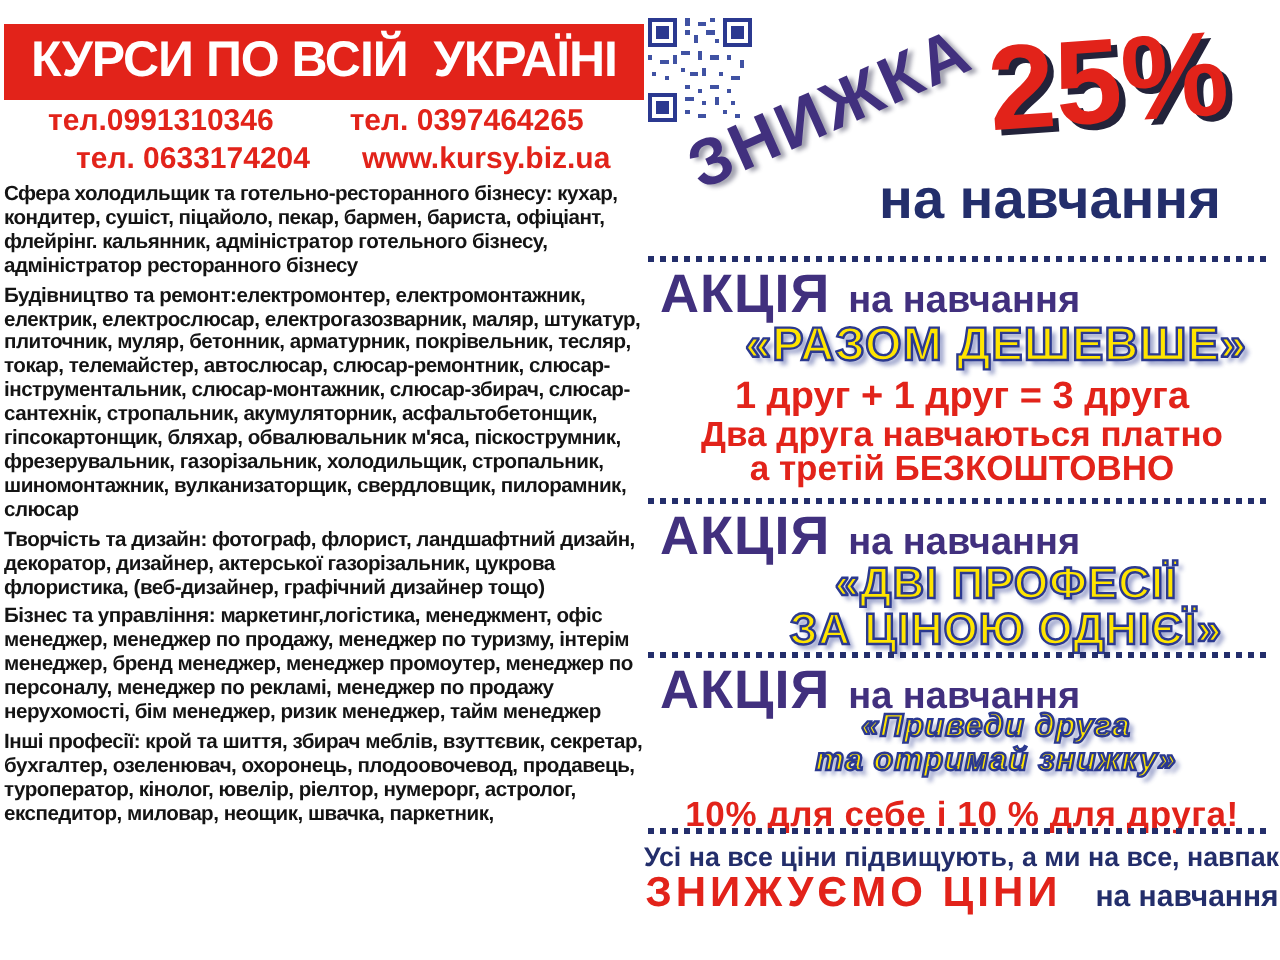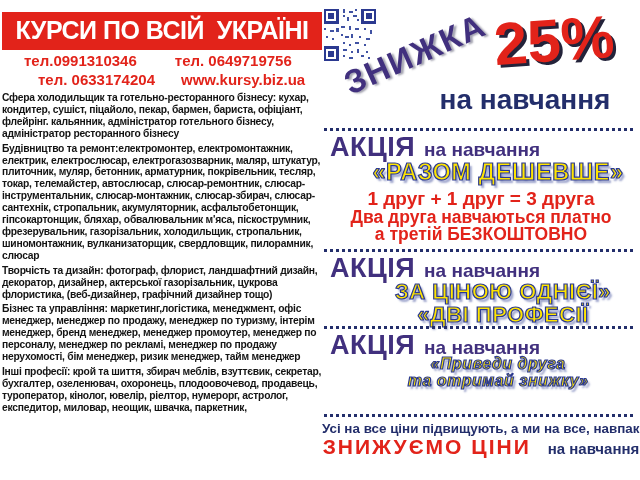--- a/index.html
+++ b/index.html
@@ -52,21 +52,21 @@
 </style>
 </head>
 <body>
 
 <div class="page">
 
   <div class="left">
     <div class="banner">КУРСИ ПО ВСІЙ  УКРАЇНІ</div>
     <div class="phone-row r1">
       <span class="p1">тел.0991310346</span>
-      <span class="p2">тел. 0649719756</span>
+      <span class="p2">тел. 0397464265</span>
     </div>
     <div class="phone-row r2">
       <span class="p1">тел. 0633174204</span>
       <span class="p2">www.kursy.biz.ua</span>
     </div>
     <div class="cats">
       <p>Сфера холодильщик та готельно-ресторанного бізнесу: кухар, кондитер, сушіст, піцайоло, пекар, бармен, бариста, офіціант, флейрінг. кальянник, адміністратор готельного бізнесу, адміністратор ресторанного бізнесу</p>
       <p>Будівництво та ремонт:електромонтер, електромонтажник, електрик, електрослюсар, електрогазозварник, маляр, штукатур, плиточник, муляр, бетонник, арматурник, покрівельник, тесляр, токар, телемайстер, автослюсар, слюсар-ремонтник, слюсар-інструментальник, слюсар-монтажник, слюсар-збирач, слюсар-сантехнік, стропальник, акумуляторник, асфальтобетонщик, гіпсокартонщик, бляхар, обвалювальник м'яса, піскострумник, фрезерувальник, газорізальник, холодильщик, стропальник, шиномонтажник, вулканизаторщик, свердловщик, пилорамник, слюсар</p>
       <p>Творчість та дизайн: фотограф, флорист, ландшафтний дизайн, декоратор, дизайнер, актерської газорізальник, цукрова флористика, (веб-дизайнер, графічний дизайнер тощо)</p>
       <p>Бізнес та управління: маркетинг,логістика, менеджмент, офіс менеджер, менеджер по продажу, менеджер по туризму, інтерім менеджер, бренд менеджер, менеджер промоутер, менеджер по персоналу, менеджер по рекламі, менеджер по продажу нерухомості, бім менеджер, ризик менеджер, тайм менеджер</p>
@@ -146,34 +146,35 @@
     <div class="red-line rl-b">Два друга навчаються платно</div>
     <div class="red-line rl-c">а третій БЕЗКОШТОВНО</div>
 
     <div class="dots d2"></div>
 
     <div class="akciya-line a2">
       <span class="akciya">АКЦІЯ</span>
       <span class="akciya-sub">на навчання</span>
     </div>
     <div class="slogan s2">
+      <div>«ДВІ ПРОФЕСІЇ</div>
       <div>ЗА ЦІНОЮ ОДНІЄЇ»</div>
-      <div>«ДВІ ПРОФЕСІЇ</div>
     </div>
 
     <div class="dots d3"></div>
 
     <div class="akciya-line a3">
       <span class="akciya">АКЦІЯ</span>
       <span class="akciya-sub">на навчання</span>
     </div>
     <div class="slogan s3">
       <div>«Приведи друга</div>
       <div>та отримай знижку»</div>
     </div>
+    <div class="red-line rl-d">10% для себе і 10 % для друга!</div>
 
     <div class="dots d4"></div>
 
     <div class="foot1">Усі на все ціни підвищують, а ми на все, навпаки</div>
     <div class="foot2">
       <span class="big">ЗНИЖУЄМО ЦІНИ</span>
       <span class="small">на навчання</span>
     </div>
   </div>
 

